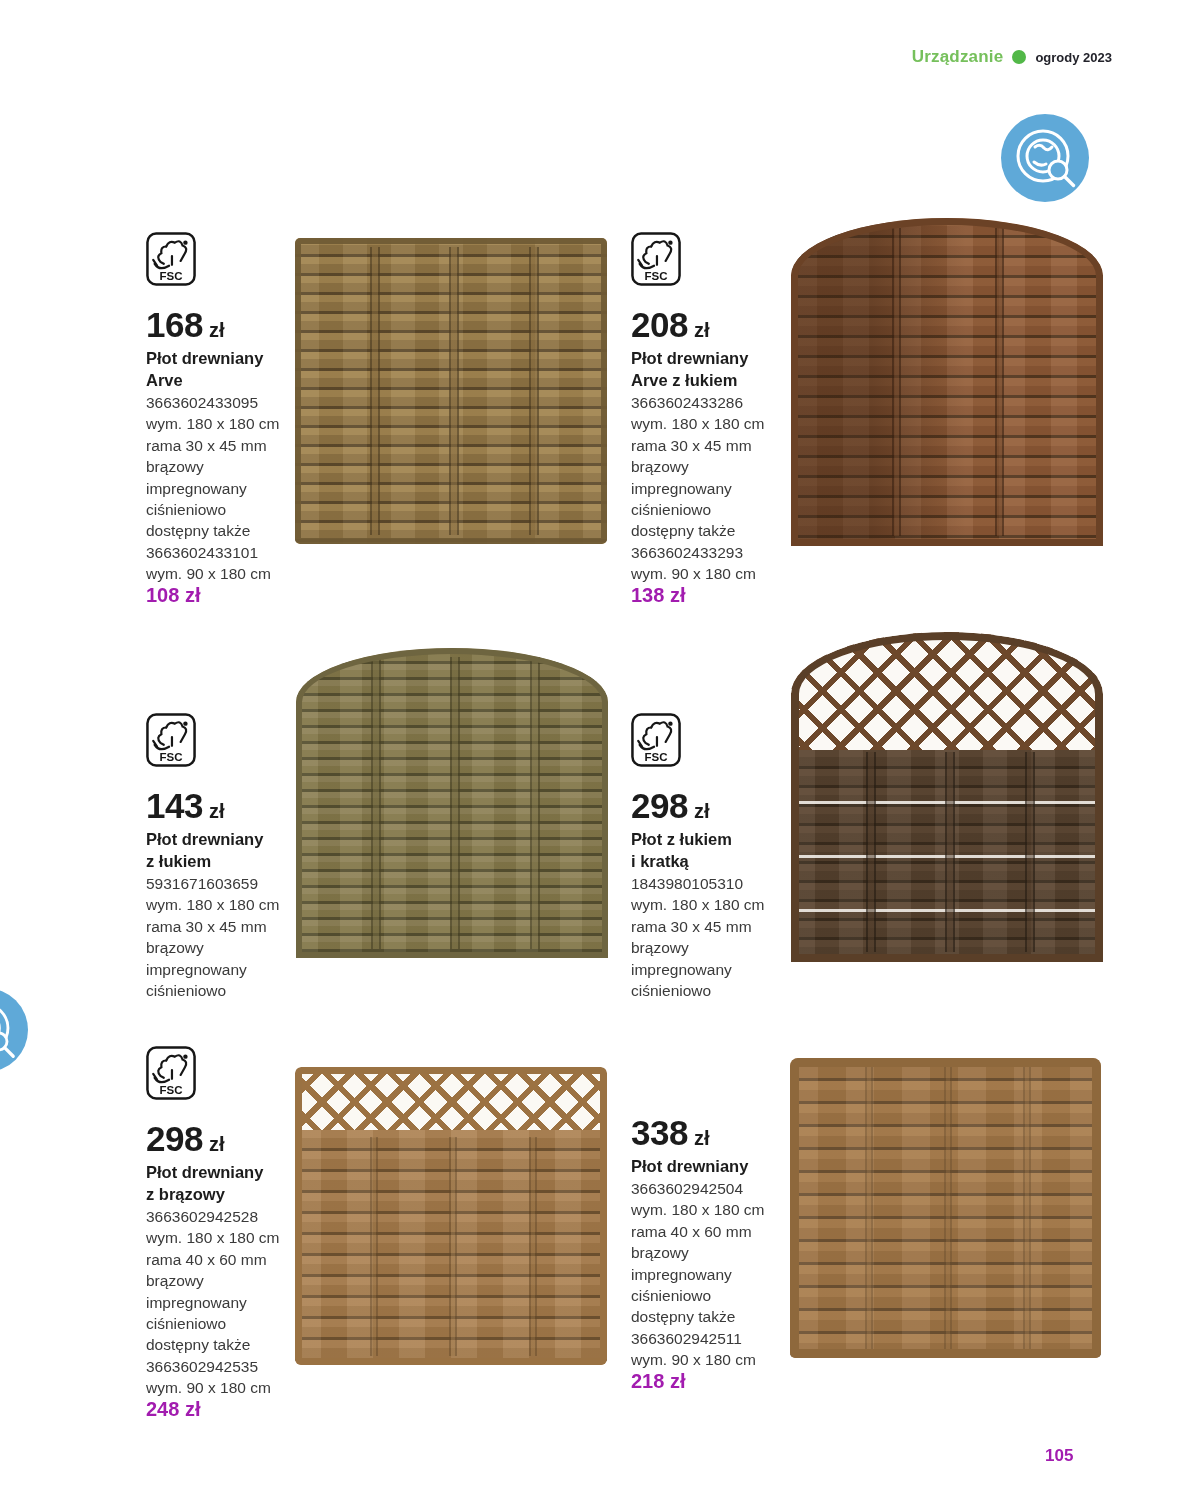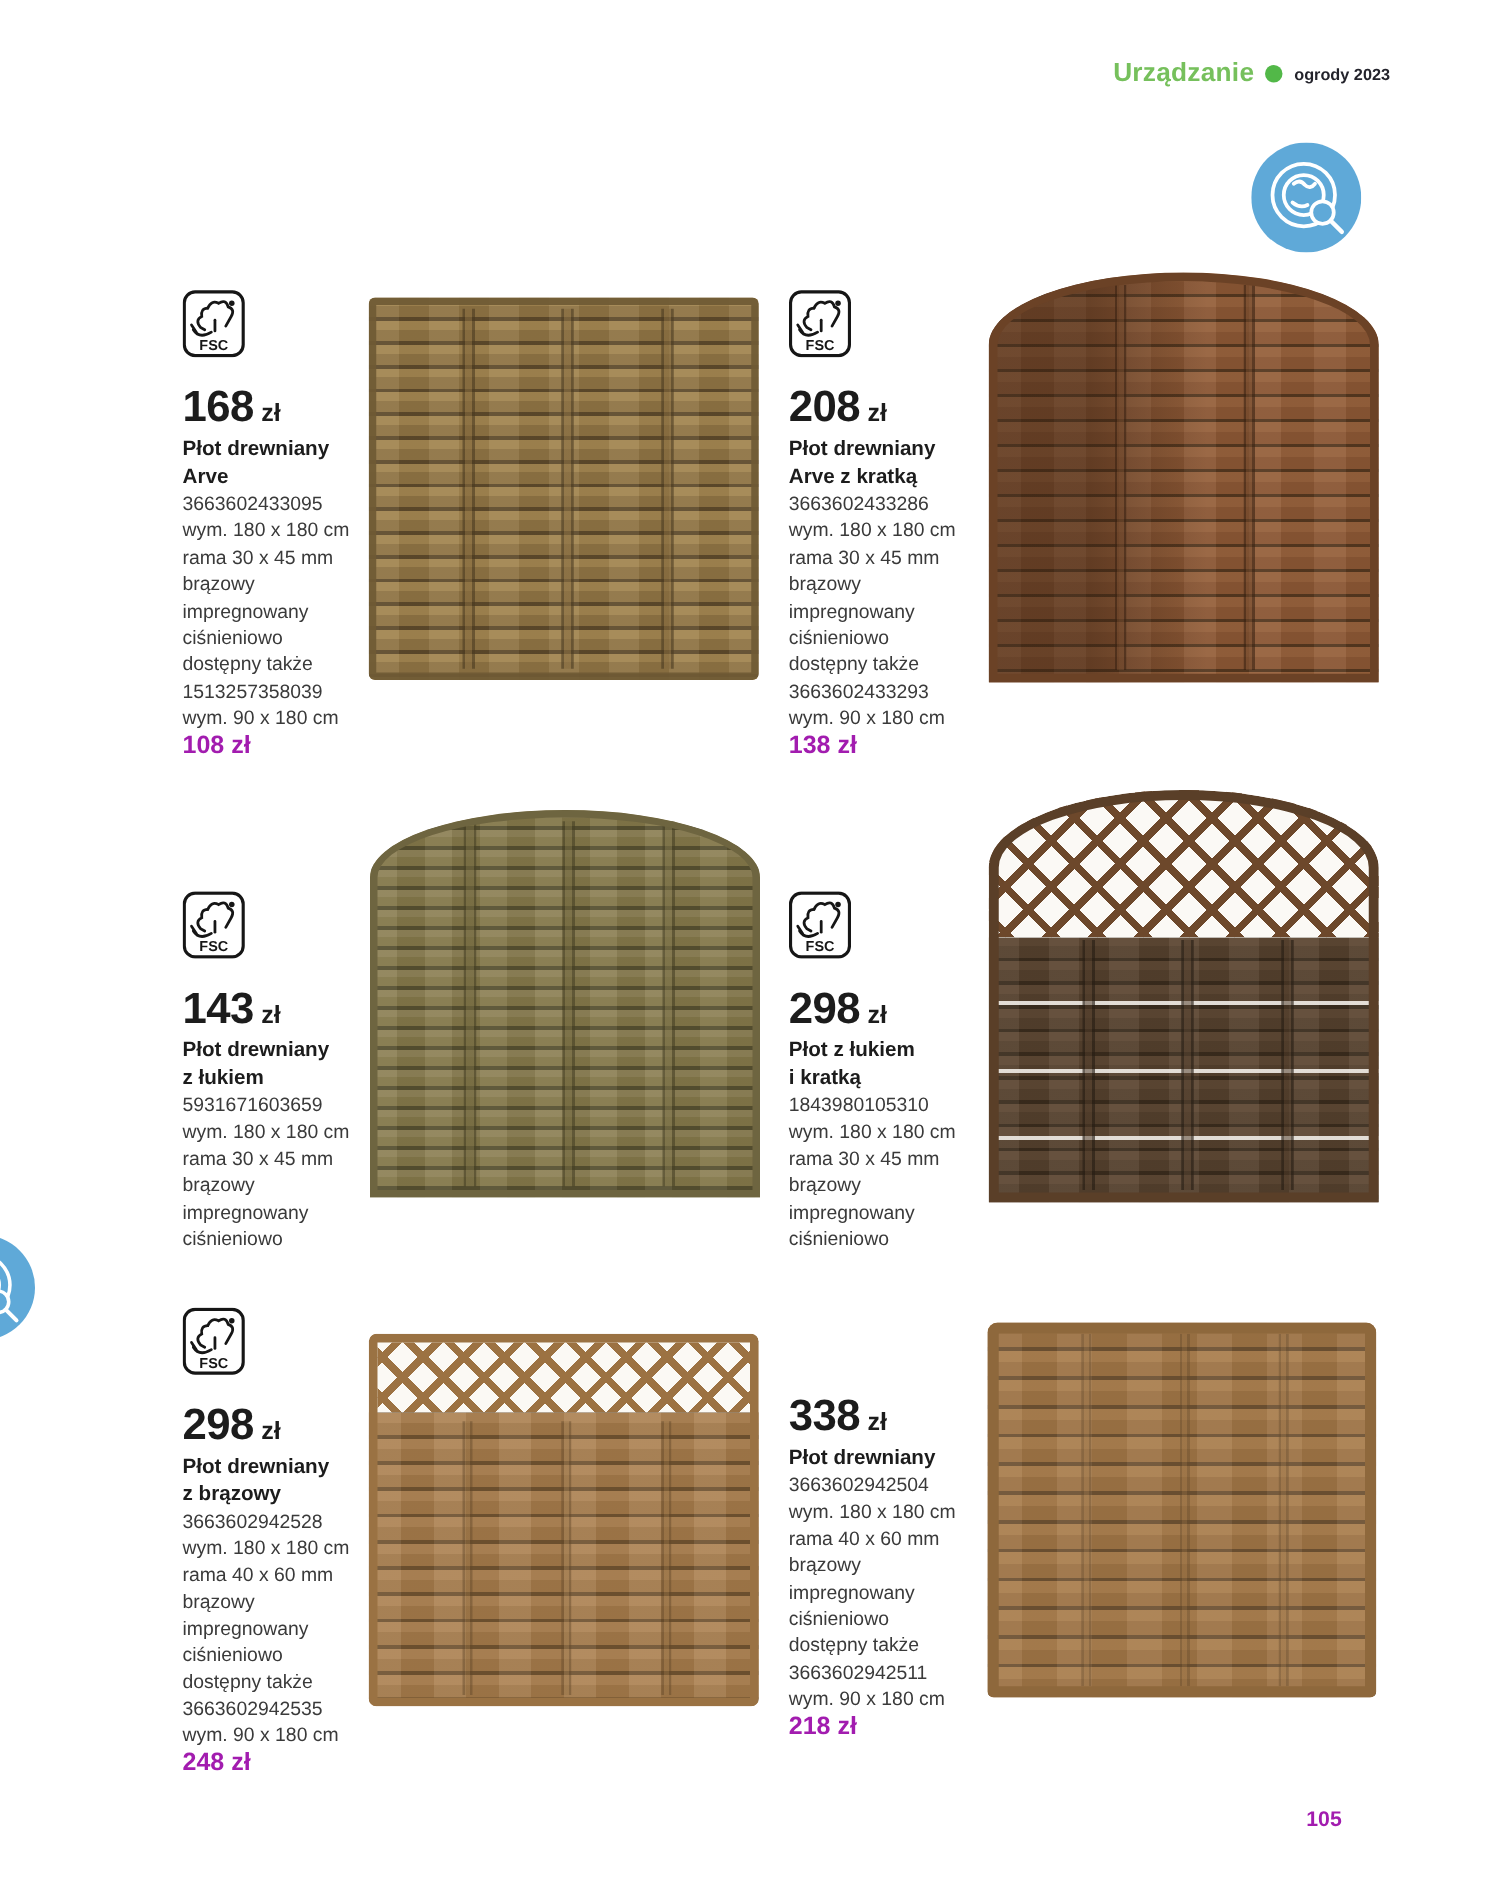--- a/index.html
+++ b/index.html
@@ -3,21 +3,21 @@
 <meta charset="utf-8">
 <style>
   html,body{margin:0;padding:0;background:#ffffff;}
   #canvas{
     position:relative;width:1200px;height:1504px;background:#ffffff;overflow:hidden;
     font-family:"Liberation Sans","DejaVu Sans",sans-serif;color:#1c1c1c;
   }
 
   
   .hdr{position:absolute;top:47px;right:88px;display:flex;align-items:center;gap:9px;}
-  .hdr .brand{font-size:21px;font-weight:700;color:#76c05c;letter-spacing:.2px;}
+  .hdr .brand{font-size:17px;font-weight:700;color:#76c05c;letter-spacing:.2px;}
   .hdr .dot{width:14px;height:14px;border-radius:50%;background:#52b848;}
   .hdr .edition{font-size:13px;font-weight:700;color:#23232b;}
 
   
   .globe-icon{position:absolute;}
   #globe-main{left:1001px;top:114px;width:88px;height:88px;}
   #globe-edge{left:-56px;top:988px;width:84px;height:84px;}
 
   
   .pagenum{position:absolute;left:1045px;top:1446px;font-size:17px;font-weight:700;color:#a21caf;}
@@ -178,21 +178,21 @@
         <div>Arve</div>
       </div>
     <div class="pdetails">
         <div>3663602433095</div>
         <div>wym. 180 x 180 cm</div>
         <div>rama 30 x 45 mm</div>
         <div>brązowy</div>
         <div>impregnowany</div>
         <div>ciśnieniowo</div>
         <div>dostępny także</div>
-        <div>1513257358039</div>
+        <div>3663602433101</div>
         <div>wym. 90 x 180 cm</div>
       </div>
     <div class="alt-price">108 zł</div>
   </div>
 
   <div class="card" id="c2">
     <svg class="fsc" viewBox="0 0 52 56">
       <rect x="1.5" y="1.5" width="49" height="53" rx="9" fill="none" stroke="#161616" stroke-width="2.6"></rect>
       <g stroke="#161616" stroke-width="2.3" fill="none" stroke-linecap="round">
         <path d="M21 15 q3 -7 9 -4 q6 -4 8 3 q6 2 2.5 8 l-4.5 8"></path>
@@ -202,21 +202,21 @@
         <path d="M7.5 29 l4 6"></path>
       </g>
       <circle cx="41" cy="11" r="2.3" fill="#161616"></circle>
       <text x="26" y="50" font-size="12" font-weight="bold" text-anchor="middle" fill="#161616">FSC</text>
     </svg>
     <div class="price">
       <span class="price-num">208</span><span class="price-cur">zł</span>
     </div>
     <div class="pname">
         <div>Płot drewniany</div>
-        <div>Arve z kratką</div>
+        <div>Arve z łukiem</div>
       </div>
     <div class="pdetails">
         <div>3663602433286</div>
         <div>wym. 180 x 180 cm</div>
         <div>rama 30 x 45 mm</div>
         <div>brązowy</div>
         <div>impregnowany</div>
         <div>ciśnieniowo</div>
         <div>dostępny także</div>
         <div>3663602433293</div>

